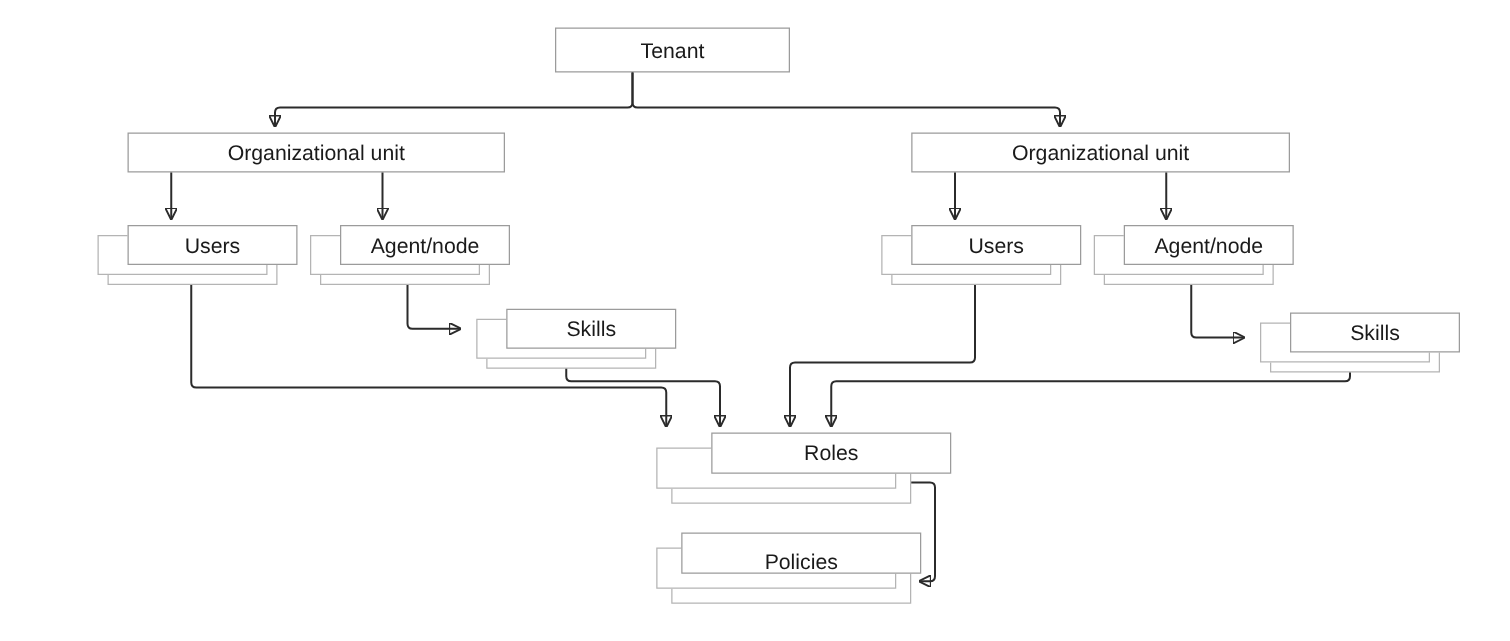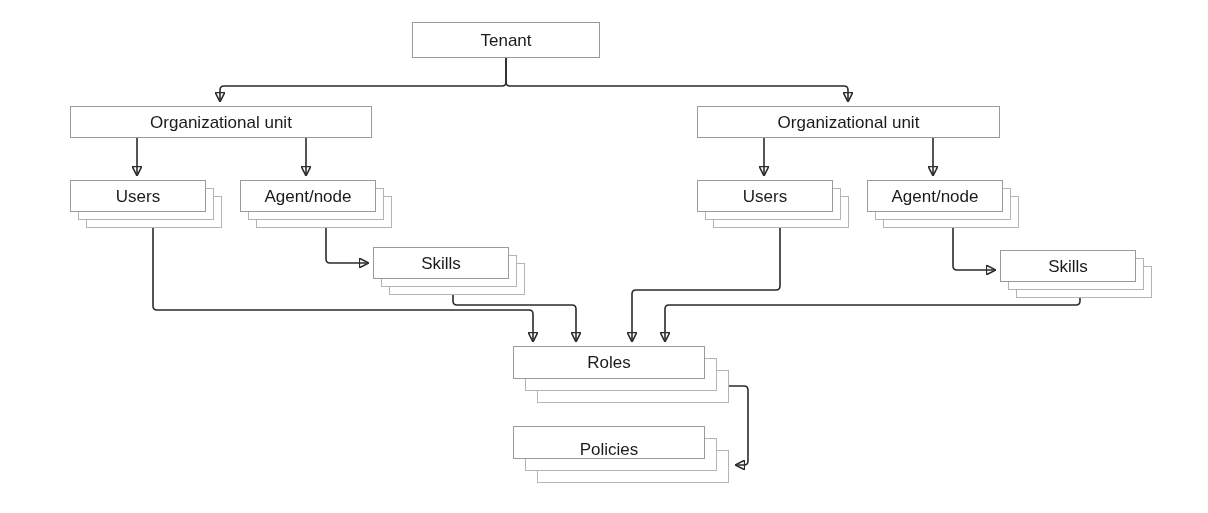--- a/index.html
+++ b/index.html
@@ -29,20 +29,21 @@
     white-space: nowrap;
   }
   .stack-card {
     position: absolute;
     box-sizing: border-box;
     background: #ffffff;
     border: 1px solid #b4b4b4;
   }
   .node-front {
     z-index: 5;
+    margin-left: 32px;
   }
   svg.wires {
     position: absolute;
     left: 0;
     top: 0;
     width: 1208px;
     height: 513px;
     overflow: visible;
     z-index: 6;
     pointer-events: none;
@@ -101,21 +102,21 @@
   </div>
 
   <div class="stack-card" style="left:1016px; top:266px; width:136px; height:32px;"></div>
   <div class="stack-card" style="left:1008px; top:258px; width:136px; height:32px;"></div>
   <div class="node node-front" style="left:1000px; top:250px; width:136px; height:32px;">
     <span>Skills</span>
   </div>
 
   <div class="stack-card" style="left:537px; top:370px; width:192px; height:33px;"></div>
   <div class="stack-card" style="left:525px; top:358px; width:192px; height:33px;"></div>
-  <div class="node node-front" style="left:513px; top:346px; width:192px; height:33px;">
+  <div class="node node-front" style="left:537px; top:346px; width:192px; height:33px;">
     <span>Roles</span>
   </div>
 
   <div class="stack-card" style="left:537px; top:450px; width:192px; height:33px;"></div>
   <div class="stack-card" style="left:525px; top:438px; width:192px; height:33px;"></div>
   <div class="node node-front" style="left:513px; top:426px; width:192px; height:33px;align-items:flex-end;">
     <span>Policies</span>
   </div>
 
   <svg class="wires" viewBox="0 0 1208 513">

